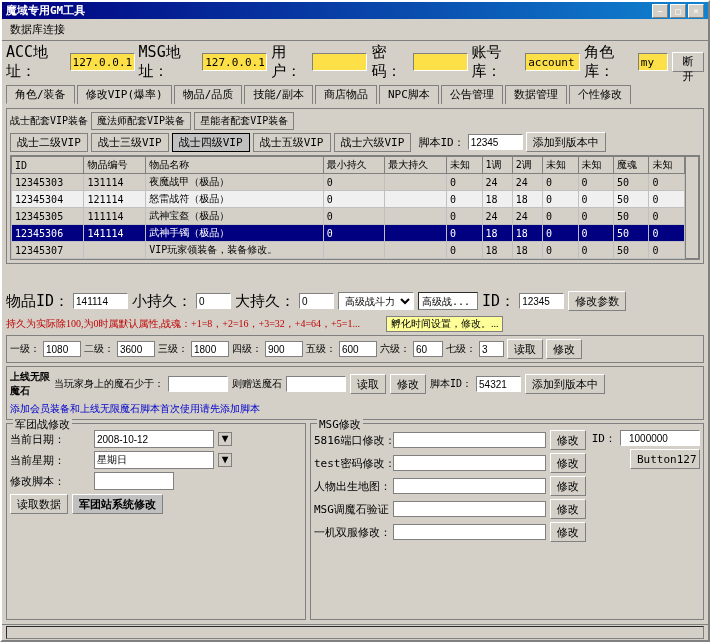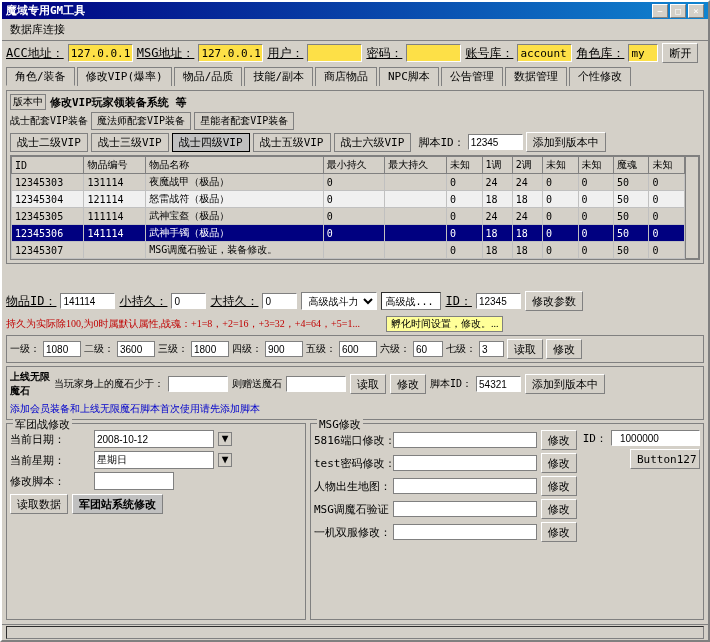--- a/index.html
+++ b/index.html
@@ -67,21 +67,21 @@
       cursor: pointer;
     }
     .toolbar-row {
       display: flex;
       align-items: center;
       padding: 2px 4px;
       gap: 4px;
       background: #d4d0c8;
       flex-shrink: 0;
     }
-    .label { font-size: 12px; text-decoration: underline; }
+    .label { font-size: 15px; }
     .text-input {
       border: 1px solid;
       border-top-color: #808080;
       border-left-color: #808080;
       border-right-color: #ffffff;
       border-bottom-color: #ffffff;
       background: #fde047;
       padding: 0 2px;
       height: 18px;
       font-size: 11px;
@@ -332,24 +332,20 @@
     <div class="tab"><span>NPC脚本</span></div>
     <div class="tab"><span>公告管理</span></div>
     <div class="tab"><span>数据管理</span></div>
     <div class="tab"><span>个性修改</span></div>
   </div>
 
   <div class="main-content">
 
     <div style="border:1px solid #808080; padding:3px; background:#d4d0c8;">
 
-      <div style="display:flex; align-items:center; gap:4px; margin-bottom:2px;">
-        <span style="font-size:10px; background:#d4d0c8; padding:0 2px; border:1px solid #808080;">版本中</span>
-        <span style="font-size:11px; font-weight:bold; color:#000;">修改VIP玩家领装备系统 等</span>
-      </div>
 
       <div style="display:flex; align-items:center; gap:3px; margin-bottom:2px;">
         <span style="font-size:10px;">战士配套VIP装备</span>
         <div style="border:1px solid #808080; padding:1px 5px; background:#d4d0c8; cursor:pointer; font-size:10px;">魔法师配套VIP装备</div>
         <div style="border:1px solid #808080; padding:1px 5px; background:#d4d0c8; cursor:pointer; font-size:10px;">星能者配套VIP装备</div>
       </div>
 
       <div style="display:flex; align-items:center; gap:3px; margin-bottom:3px; flex-wrap:wrap;">
         <div class="vip-tab"><span>战士二级VIP</span></div>
         <div class="vip-tab"><span>战士三级VIP</span></div>
@@ -433,21 +429,21 @@
                   <td style="color: white; background: rgb(0, 0, 128);">18</td>
                   <td style="color: white; background: rgb(0, 0, 128);">18</td>
                   <td style="color: white; background: rgb(0, 0, 128);">0</td>
                   <td style="color: white; background: rgb(0, 0, 128);">0</td>
                   <td style="color: white; background: rgb(0, 0, 128);">50</td>
                   <td style="color: white; background: rgb(0, 0, 128);">0</td>
                 </tr>
                 <tr>
                   <td>12345307</td>
                   <td></td>
-                  <td>MSG调魔石验证，装备修改。</td>
+                  <td>VIP玩家领装备，装备修改。</td>
                   <td></td>
                   <td></td>
                   <td>0</td>
                   <td>18</td>
                   <td>18</td>
                   <td>0</td>
                   <td>0</td>
                   <td>50</td>
                   <td>0</td>
                 </tr>
@@ -566,21 +562,21 @@
               </div>
               <div class="msg-row">
                 <span class="msg-label">一机双服修改：</span>
                 <input class="msg-input" style="">
                 <button class="btn">修改</button>
               </div>
             </div>
           <div style="display:flex; flex-direction:column; align-items:flex-end; gap:3px;">
             <div style="display:flex; align-items:center; gap:4px;">
               <span style="font-size:11px;">ID：</span>
-              <input class="small-input" style="width: 89px; padding-left: 8px;" value="1000000">
+              <input class="small-input" style="width: 80px; padding-left: 8px;" value="1000000">
             </div>
             <button class="btn" style="width:70px;">Button127</button>
           </div>
         </div>
       </div>
     </div>
 
   </div>
 
   <div class="status-bar">

